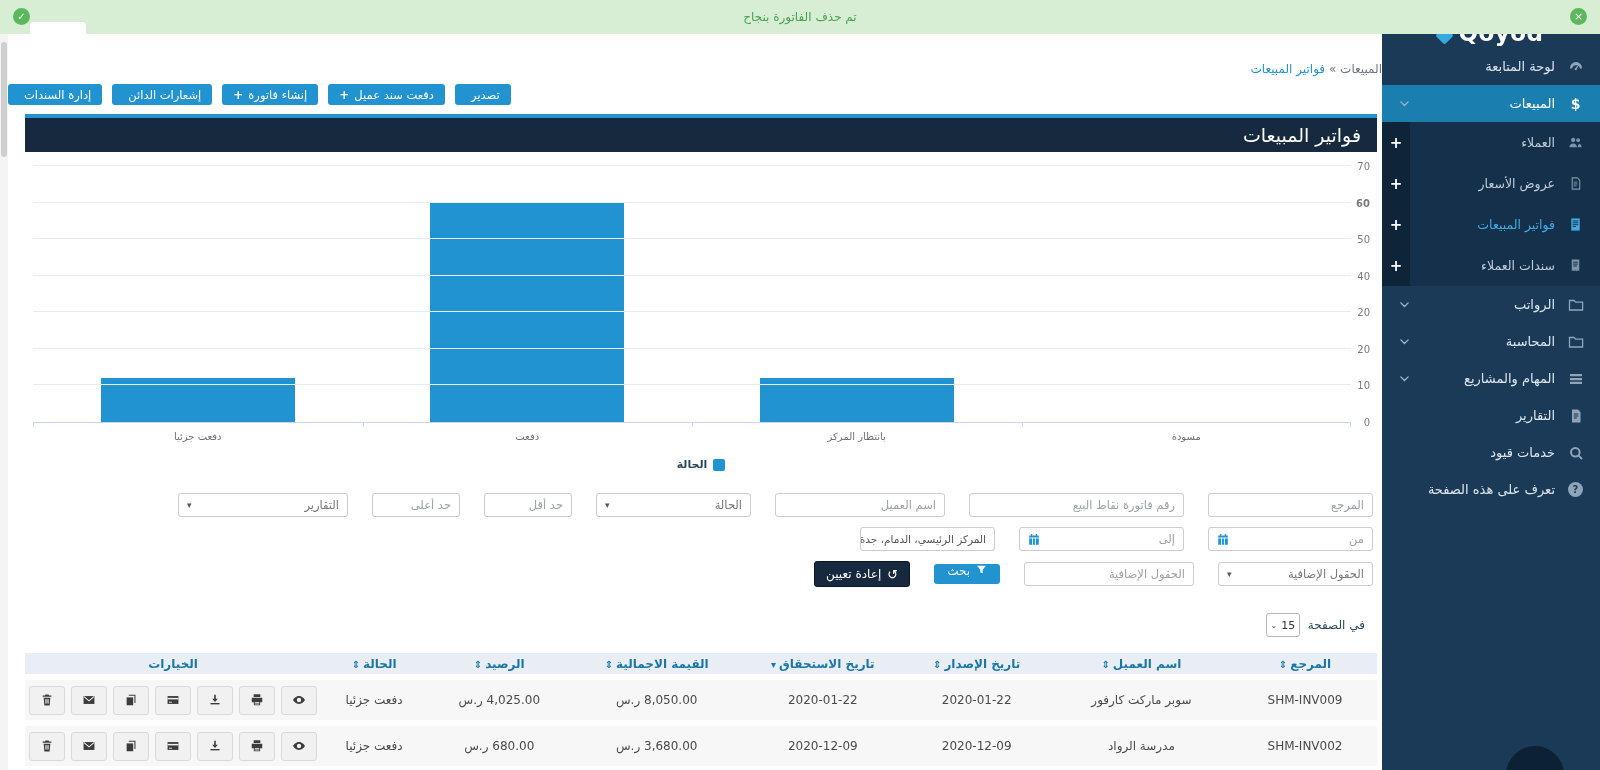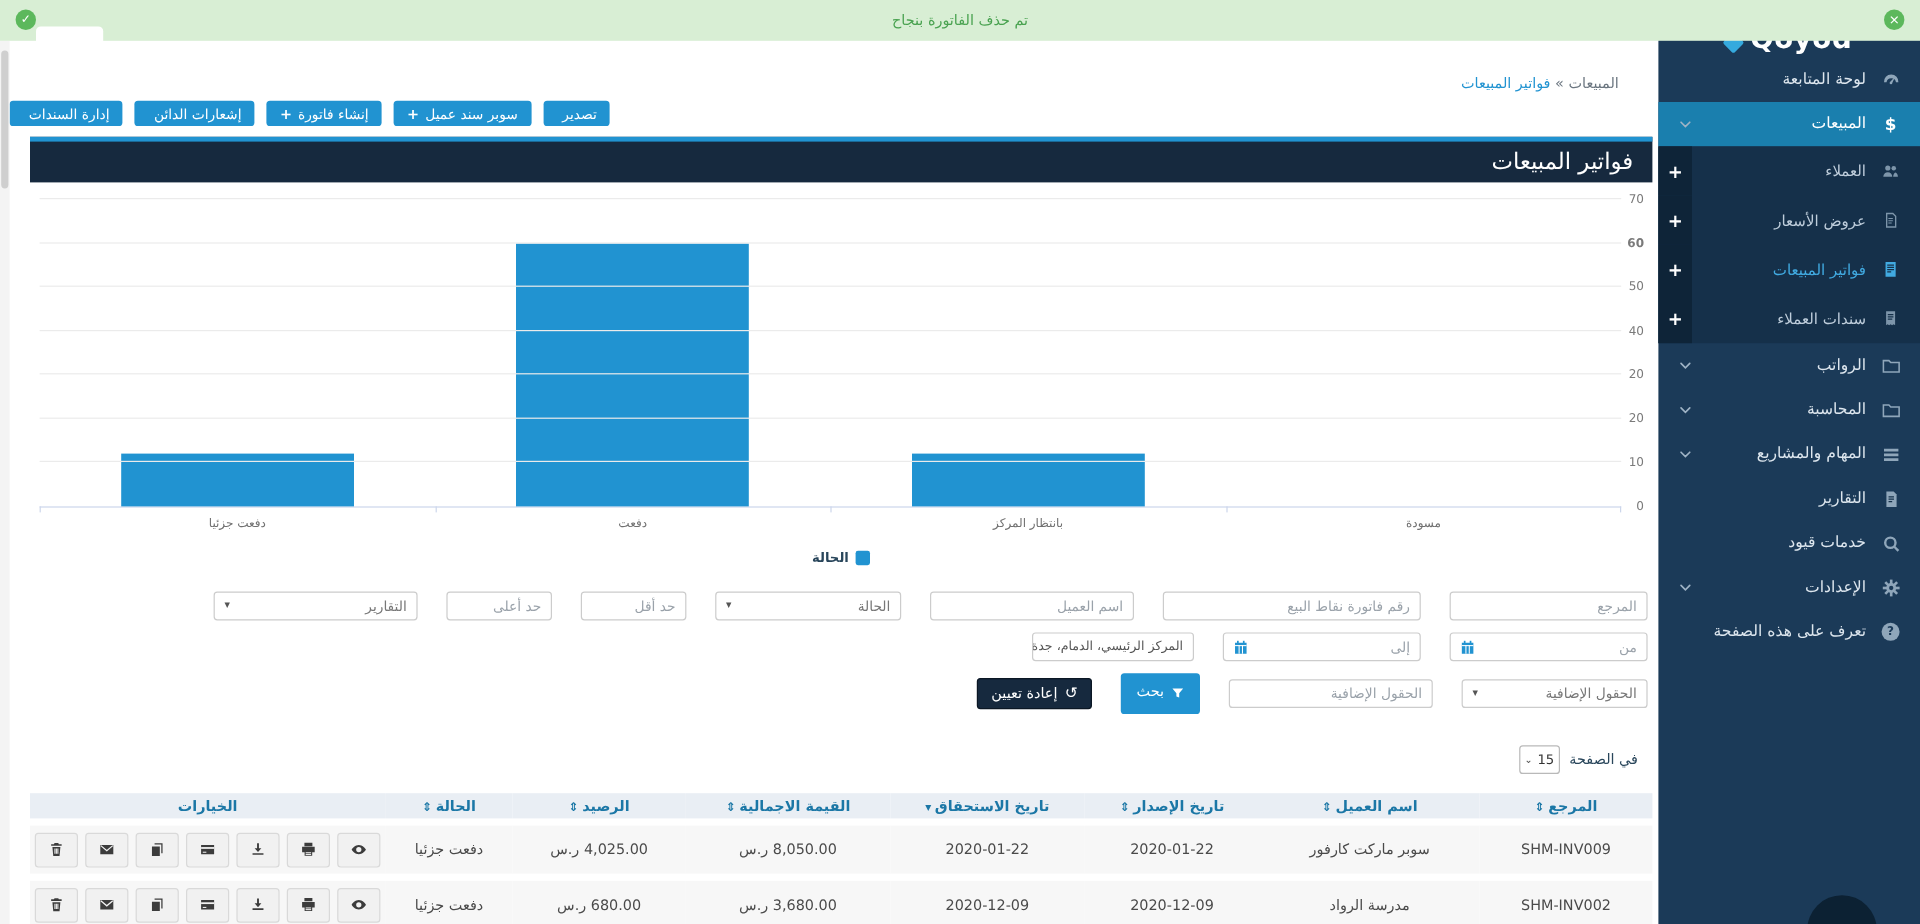--- a/index.html
+++ b/index.html
@@ -35,21 +35,21 @@
   .sub-item .nico svg{width:15px;height:15px;}
   .sub-item.active{color:#41aae1;}
   .sub-item.active .nico{color:#41aae1;}
   .qmark{width:15px;height:15px;border-radius:50%;background:#8fa6ba;color:#1b3a58;font-size:10px;font-weight:bold;display:flex;align-items:center;justify-content:center;}
   .chat-bubble{position:absolute;right:36px;bottom:-34px;width:58px;height:58px;border-radius:50%;background:#0c2133;z-index:6;}
 
   
   .content{position:absolute;top:0;left:0;right:218px;bottom:0;background:#fff;padding-top:34px;box-sizing:border-box;}
   .scrollbar{position:absolute;left:0;top:34px;bottom:0;width:8px;background:#f4f4f4;z-index:8;}
   .scrollbar .thumb{position:absolute;top:8px;left:1px;width:6px;height:115px;background:#cfcfcf;border-radius:3px;}
-  .breadcrumb{padding:28px 33px 0 0;font-size:12px;color:#6b7680;}
+  .breadcrumb{padding:28px 0 0 0;font-size:12px;color:#6b7680;}
   .breadcrumb .cur{color:#2193d1;}
   .toolbar{margin-top:8px;display:flex;gap:10px;justify-content:flex-end;padding-left:8px;}
   .tbtn{height:21px;background:#2193d1;color:#fff;border:none;border-radius:3px;font-size:11.5px;padding:0 11px;display:flex;align-items:center;gap:5px;}
   .tbtn .plus{font-weight:bold;font-size:12px;}
 
   .panel{margin:9px 5px 0 25px;}
   .panel-head{height:34px;background:#16293e;border-top:4px solid #2193d1;color:#fff;display:flex;align-items:center;padding:0 16px;font-size:19px;}
 
   
   .chart-row{display:flex;direction:rtl;padding:14px 2px 0 8px;}
@@ -72,21 +72,21 @@
   .frow{display:flex;justify-content:flex-start;align-items:center;gap:24px;margin-bottom:10px;}
   .fin{height:24px;border:1px solid #ccc;border-radius:3px;font-size:11.5px;font-family:inherit;padding:0 8px;color:#555;background:#fff;box-sizing:border-box;}
   .fin::placeholder{color:#9aa2aa;}
   .fsel{height:24px;border:1px solid #ccc;border-radius:3px;display:flex;align-items:center;justify-content:space-between;padding:0 8px;font-size:11.5px;color:#777;background:#fff;box-sizing:border-box;}
   .caret{font-size:9px;color:#555;}
   .dwrap{position:relative;}
   .dwrap .fin{width:100%;padding-left:30px;}
   .calbtn{position:absolute;left:2px;top:1px;bottom:1px;width:26px;display:flex;align-items:center;justify-content:center;color:#2193d1;background:transparent;border:none;}
   .calbtn svg{width:15px;height:15px;}
   .locbox{height:24px;border:1px solid #ccc;border-radius:3px;display:flex;align-items:center;padding:0 8px;font-size:10.5px;color:#555;background:#fff;box-sizing:border-box;overflow:hidden;white-space:nowrap;}
-  .btn-search{height:34px;background:#2193d1;color:#fff;border:none;border-radius:3px;font-size:12px;display:flex;align-items:flex-end;gap:6px;padding:12px 13px;}
+  .btn-search{height:20px;background:#2193d1;color:#fff;border:none;border-radius:3px;font-size:12px;display:flex;align-items:flex-start;gap:6px;padding:0 13px;}
   .btn-search svg{width:11px;height:11px;}
   .btn-reset{height:26px;background:#16293e;color:#fff;border:1px solid #0b1724;border-radius:3px;font-size:12px;display:flex;align-items:center;gap:6px;padding:0 11px;}
   .btn-reset .undo{font-size:13px;}
 
   
   .pgrow{display:flex;align-items:center;gap:8px;justify-content:flex-start;padding:16px 12px 0 0;font-size:12px;color:#29465b;}
   .psel{width:32px;height:22px;border:1px solid #b9b9b9;border-radius:3px;display:flex;align-items:center;justify-content:center;gap:4px;font-size:11px;color:#333;background:#fff;}
   .psel .caret{font-size:8px;}
 
   
@@ -319,31 +319,20 @@
     <div class="nav-item">
       <span class="nico">
           <svg>
             <use href="#i-q"></use>
           </svg>
         </span>
       <span class="lbl">خدمات قيود</span>
     </div>
     <div class="nav-item">
       <span class="nico">
-          <svg>
-            <use href="#i-gear"></use>
-          </svg>
-        </span>
-      <span class="lbl">الإعدادات</span>
-      <svg class="chev">
-          <use href="#i-chev"></use>
-        </svg>
-    </div>
-    <div class="nav-item">
-      <span class="nico">
           <span class="qmark">?</span>
         </span>
       <span class="lbl">تعرف على هذه الصفحة</span>
     </div>
 
     <div class="chat-bubble"></div>
   </aside>
 
   <main class="content">
     <div class="scrollbar">
@@ -355,21 +344,21 @@
       <span>»</span>
       <span class="cur">فواتير المبيعات</span>
     </div>
 
     <div class="toolbar">
       <button class="tbtn">
         <span>تصدير</span>
           <span class="plus"></span>
       </button>
       <button class="tbtn">
-        <span>سوبر سند عميل</span>
+        <span>دفعت سند عميل</span>
           <span class="plus">+</span>
       </button>
       <button class="tbtn">
         <span>إنشاء فاتورة</span>
           <span class="plus">+</span>
       </button>
       <button class="tbtn">
         <span>إشعارات الدائن</span>
           <span class="plus"></span>
       </button>

